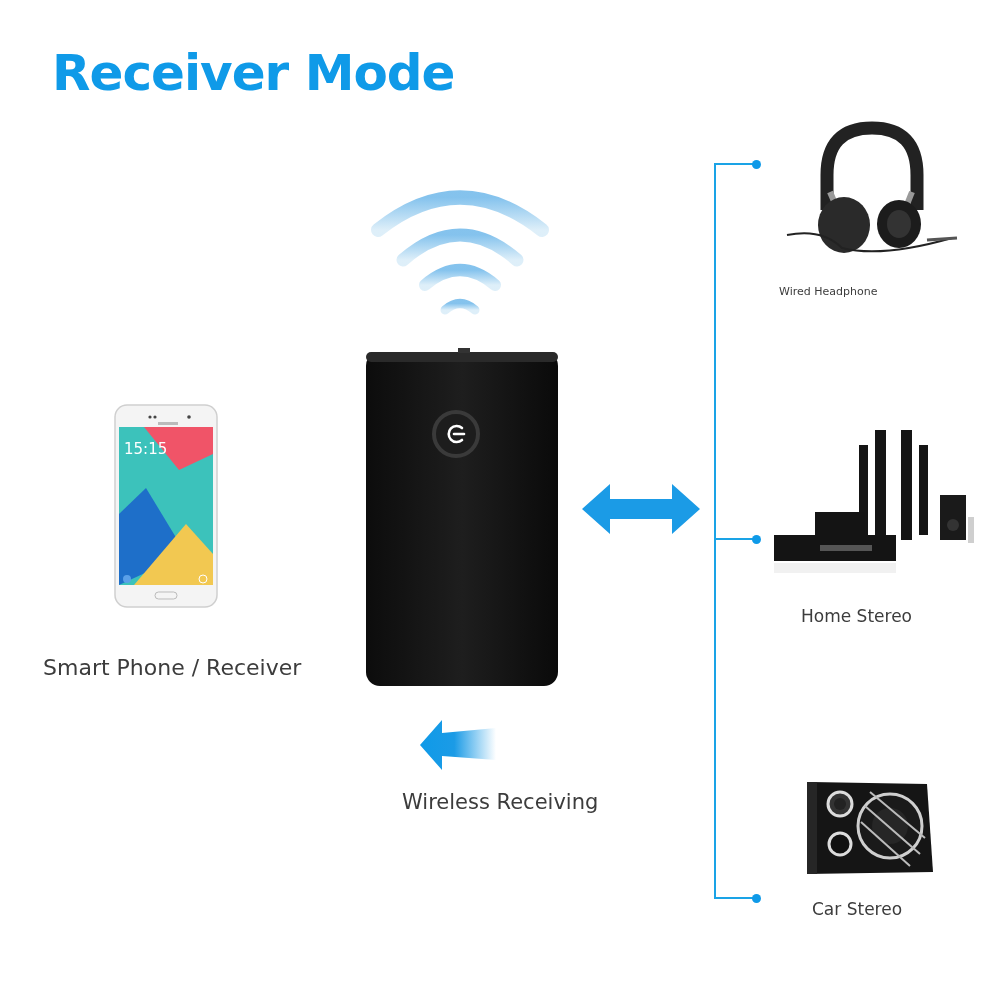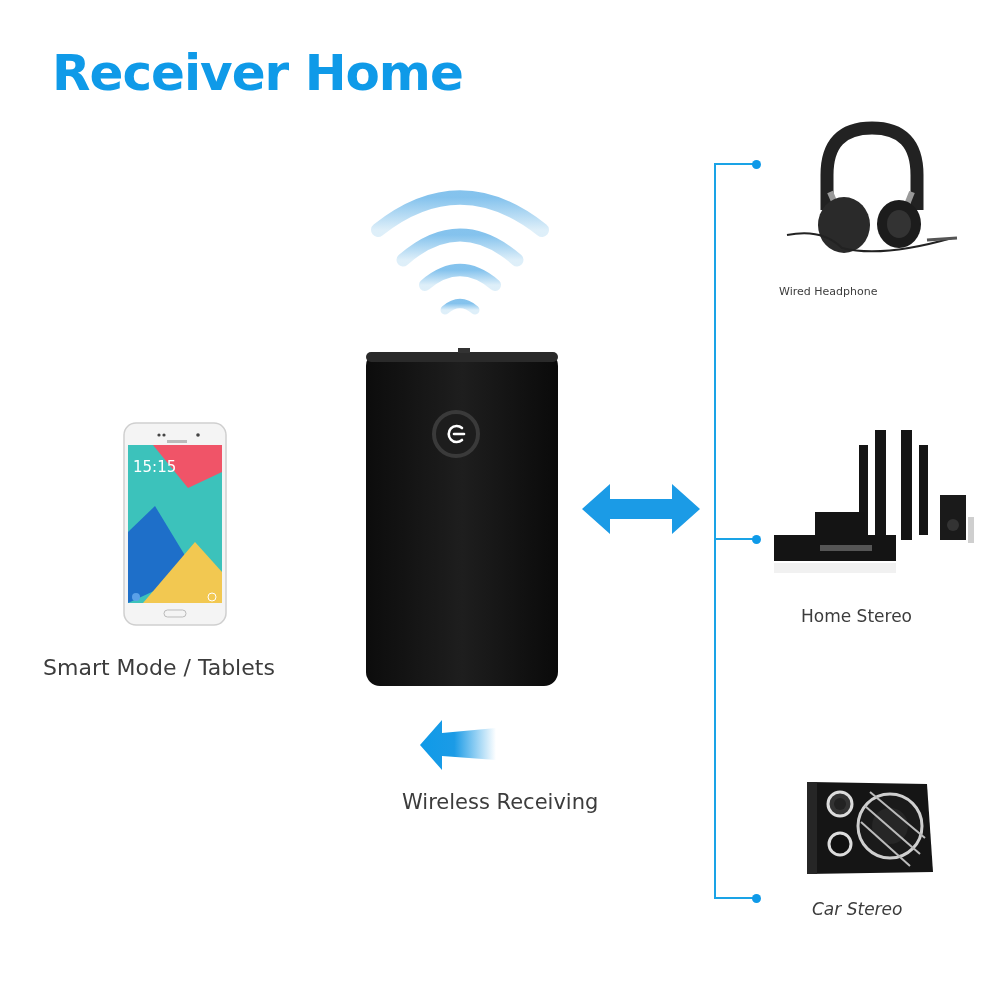--- a/index.html
+++ b/index.html
@@ -6,31 +6,31 @@
   body { width:1000px; height:1000px; background:#ffffff; position:relative; overflow:hidden;
          font-family:"DejaVu Sans", sans-serif; }
   .abs { position:absolute; }
   .title { left:52px; top:48px; font-family:"DejaVu Sans", sans-serif; font-weight:bold;
            font-size:50px; color:#0f9ae8; letter-spacing:-1px; line-height:1; }
   .label { font-family:"DejaVu Sans", sans-serif; color:#3c3c3c; white-space:nowrap; }
   .lbl-phone { left:43px; top:655px; font-size:22px; }
   .lbl-wireless { left:362px; top:790px; font-size:21px;margin-left:40px; }
   .lbl-head { left:779px; top:285px; font-size:11px; }
   .lbl-home { left:801px; top:606px; font-size:17px; }
-  .lbl-car { left:812px; top:899px; font-size:17px;font-style:italic; }
+  .lbl-car { left:812px; top:899px; font-size:17px; }
   .bus-v { left:714px; top:163px; width:2px; height:736px; background:#1aa3e6; }
   .bus-h { height:2px; background:#1aa3e6; }
   .dot { width:9px; height:9px; border-radius:50%; background:#0f9ae8; }
 </style>
 </head>
 <body>
 
-<div class="abs title">Receiver Home</div>
+<div class="abs title">Receiver Mode</div>
 
-<div class="abs" style="left:114px;top:422px;width:104px;height:204px;margin-left:9px;">
+<div class="abs" style="left:114px;top:404px;width:104px;height:204px;">
   <svg width="104" height="204" viewBox="0 0 104 204">
     <rect x="1" y="1" width="102" height="202" rx="12" fill="#f4f4f4" stroke="#cfcfcf" stroke-width="1.5"></rect>
     <circle cx="36" cy="13" r="1.6" fill="#444"></circle>
       <circle cx="41" cy="13" r="1.6" fill="#444"></circle>
     <circle cx="75" cy="13" r="1.8" fill="#444"></circle>
     <rect x="44" y="18" width="20" height="3" fill="#bbb"></rect>
     <clipPath id="scr">
         <rect x="5" y="23" width="94" height="158"></rect>
       </clipPath>
     <g clip-path="url(#scr)">
@@ -38,21 +38,21 @@
       <polygon points="30,23 99,23 99,50 65,66" fill="#f05468"></polygon>
       <polygon points="5,110 32,84 72,150 5,181" fill="#1e6fc9"></polygon>
       <polygon points="20,181 72,120 99,150 99,181" fill="#f2c851"></polygon>
     </g>
     <text x="10" y="50" font-family="DejaVu Sans, sans-serif" font-size="15" fill="#ffffff">15:15</text>
     <circle cx="13" cy="175" r="4" fill="#5aa0e8"></circle>
     <circle cx="89" cy="175" r="4" fill="none" stroke="#fff" stroke-width="1"></circle>
     <rect x="41" y="188" width="22" height="7" rx="3.5" fill="none" stroke="#bbb"></rect>
   </svg>
 </div>
-<div class="abs label lbl-phone">Smart Mode / Tablets</div>
+<div class="abs label lbl-phone">Smart Phone / Receiver</div>
 
 <div class="abs" style="left:370px;top:185px;width:180px;height:140px;">
   <svg width="180" height="140" viewBox="0 0 180 140">
     <defs>
       <linearGradient id="wv" x1="0" y1="0" x2="0" y2="1">
         <stop offset="0" stop-color="#6fb8ea"></stop>
           <stop offset="1" stop-color="#d8ecf8"></stop>
       </linearGradient>
     </defs>
     <path d="M8 45 Q90 -20 172 45" stroke="url(#wv)" stroke-width="14" fill="none" stroke-linecap="round" opacity="0.85"></path>

